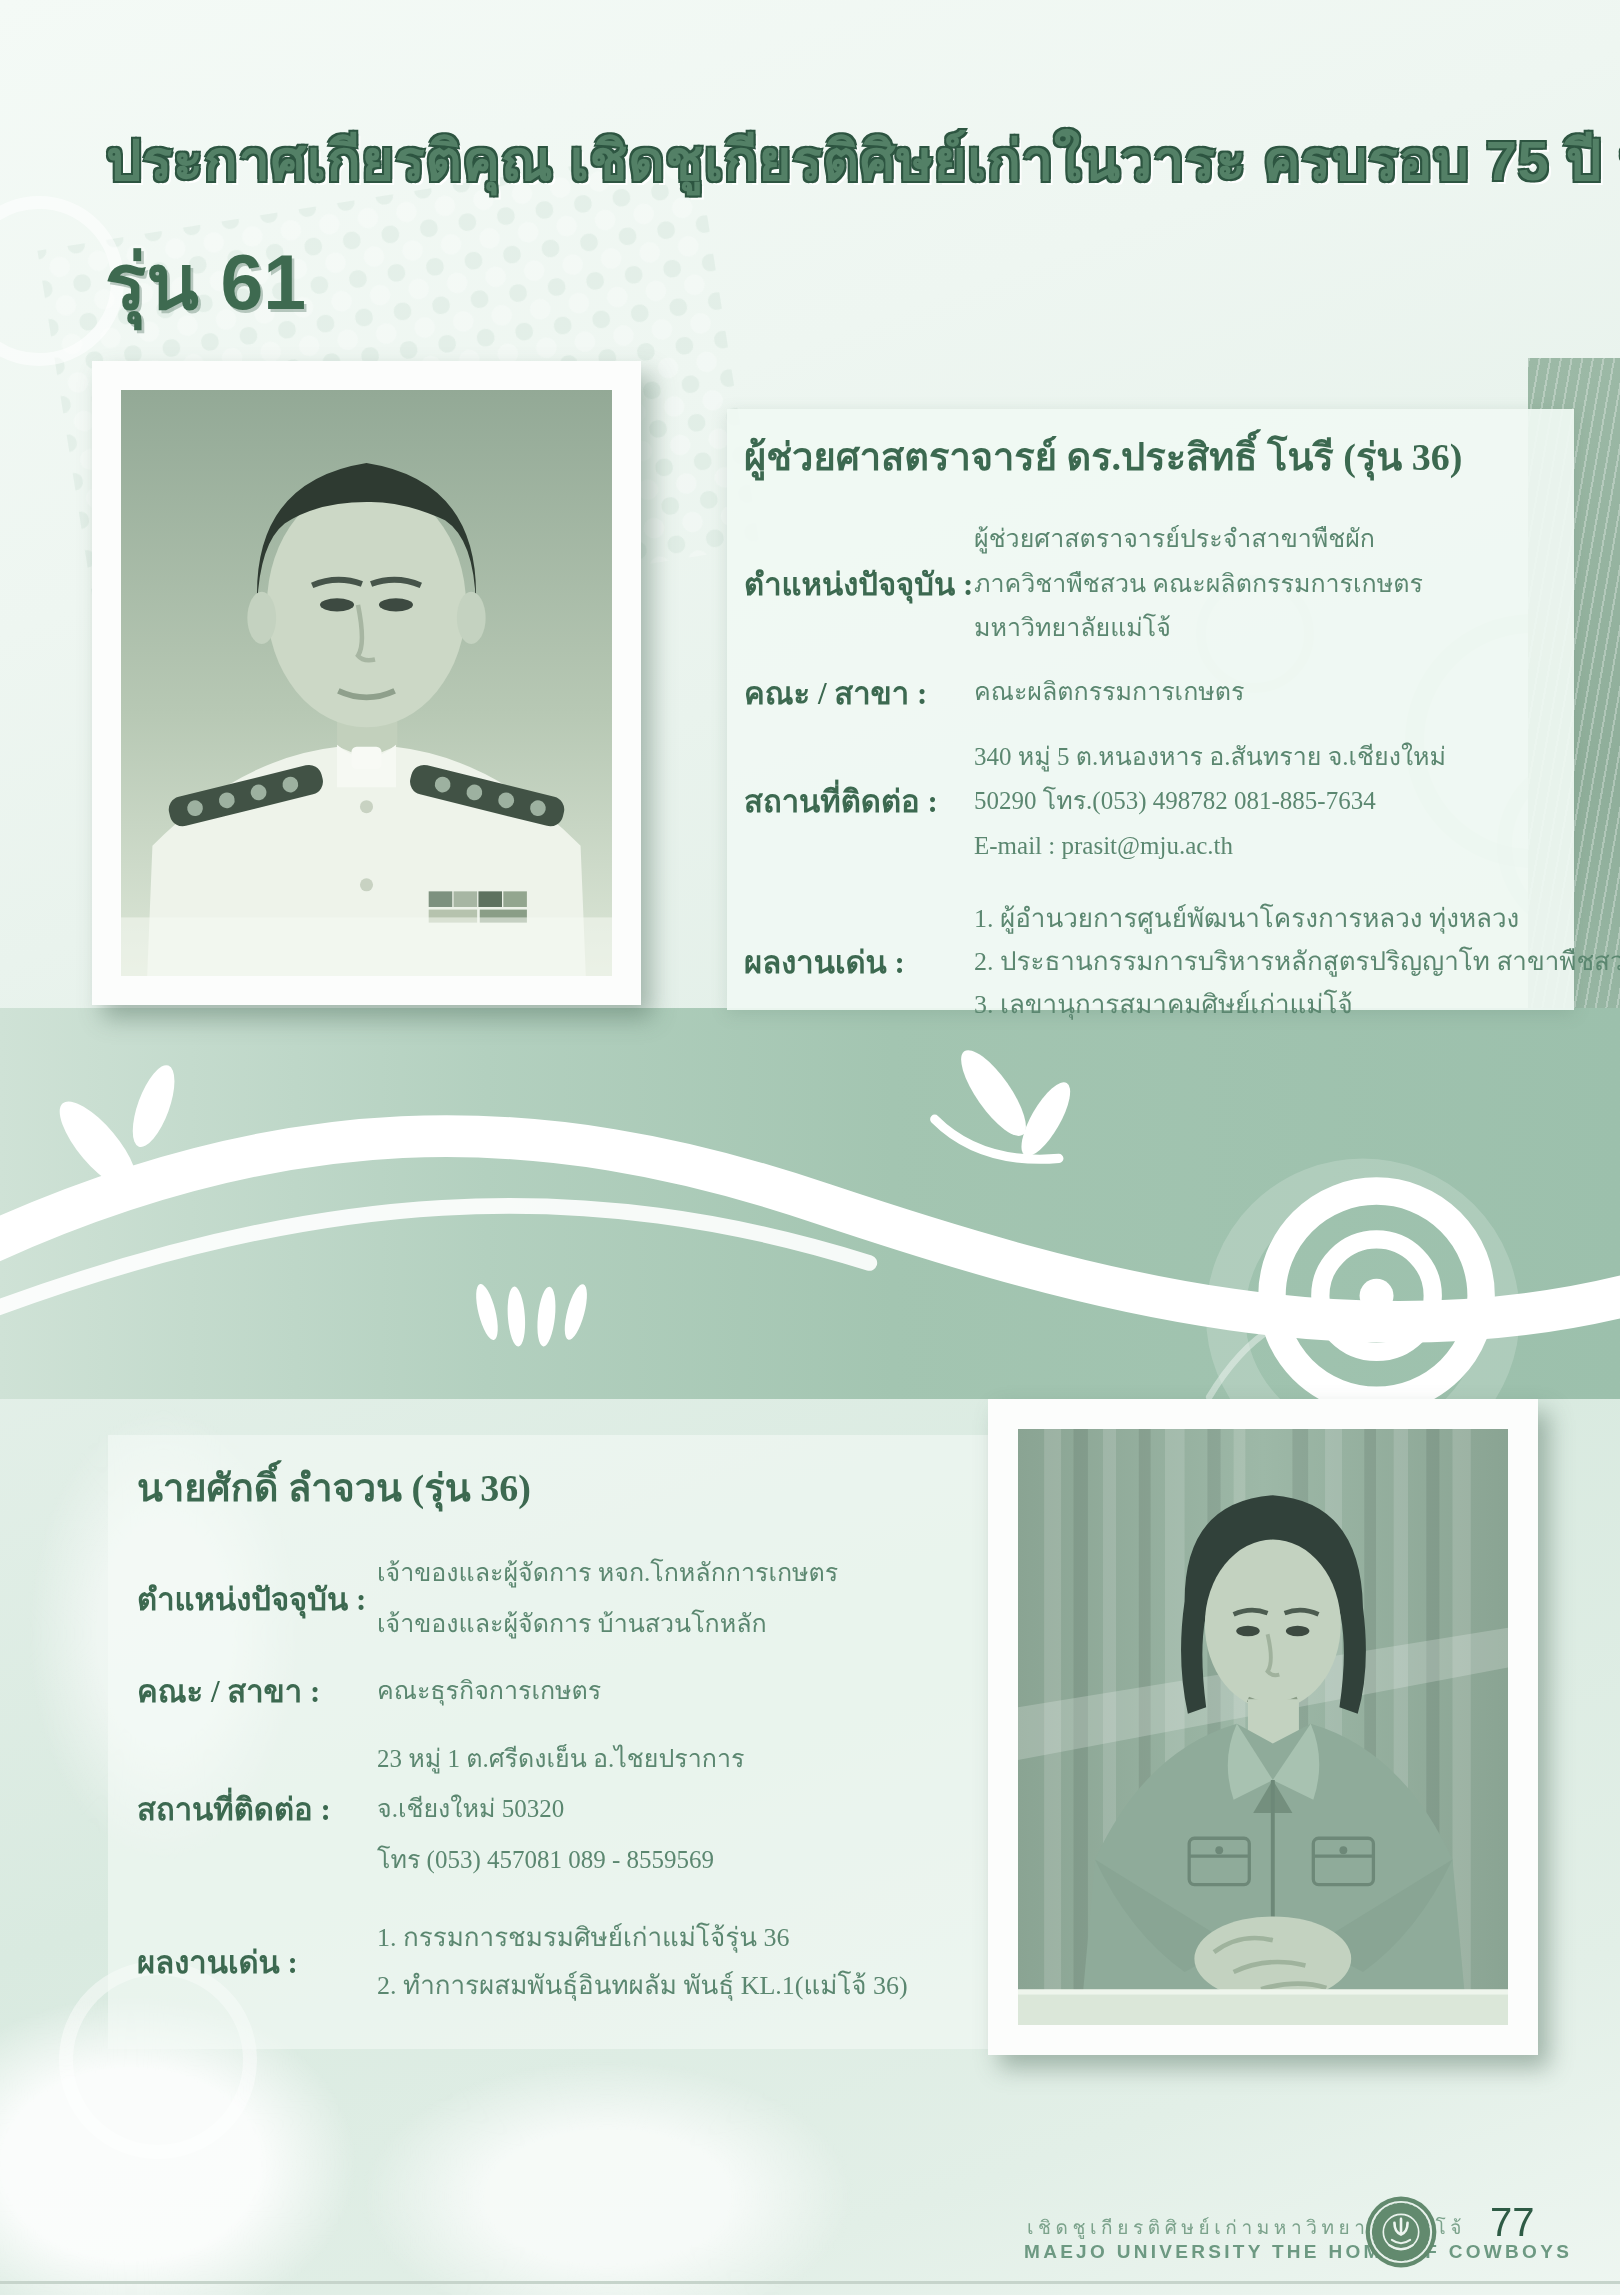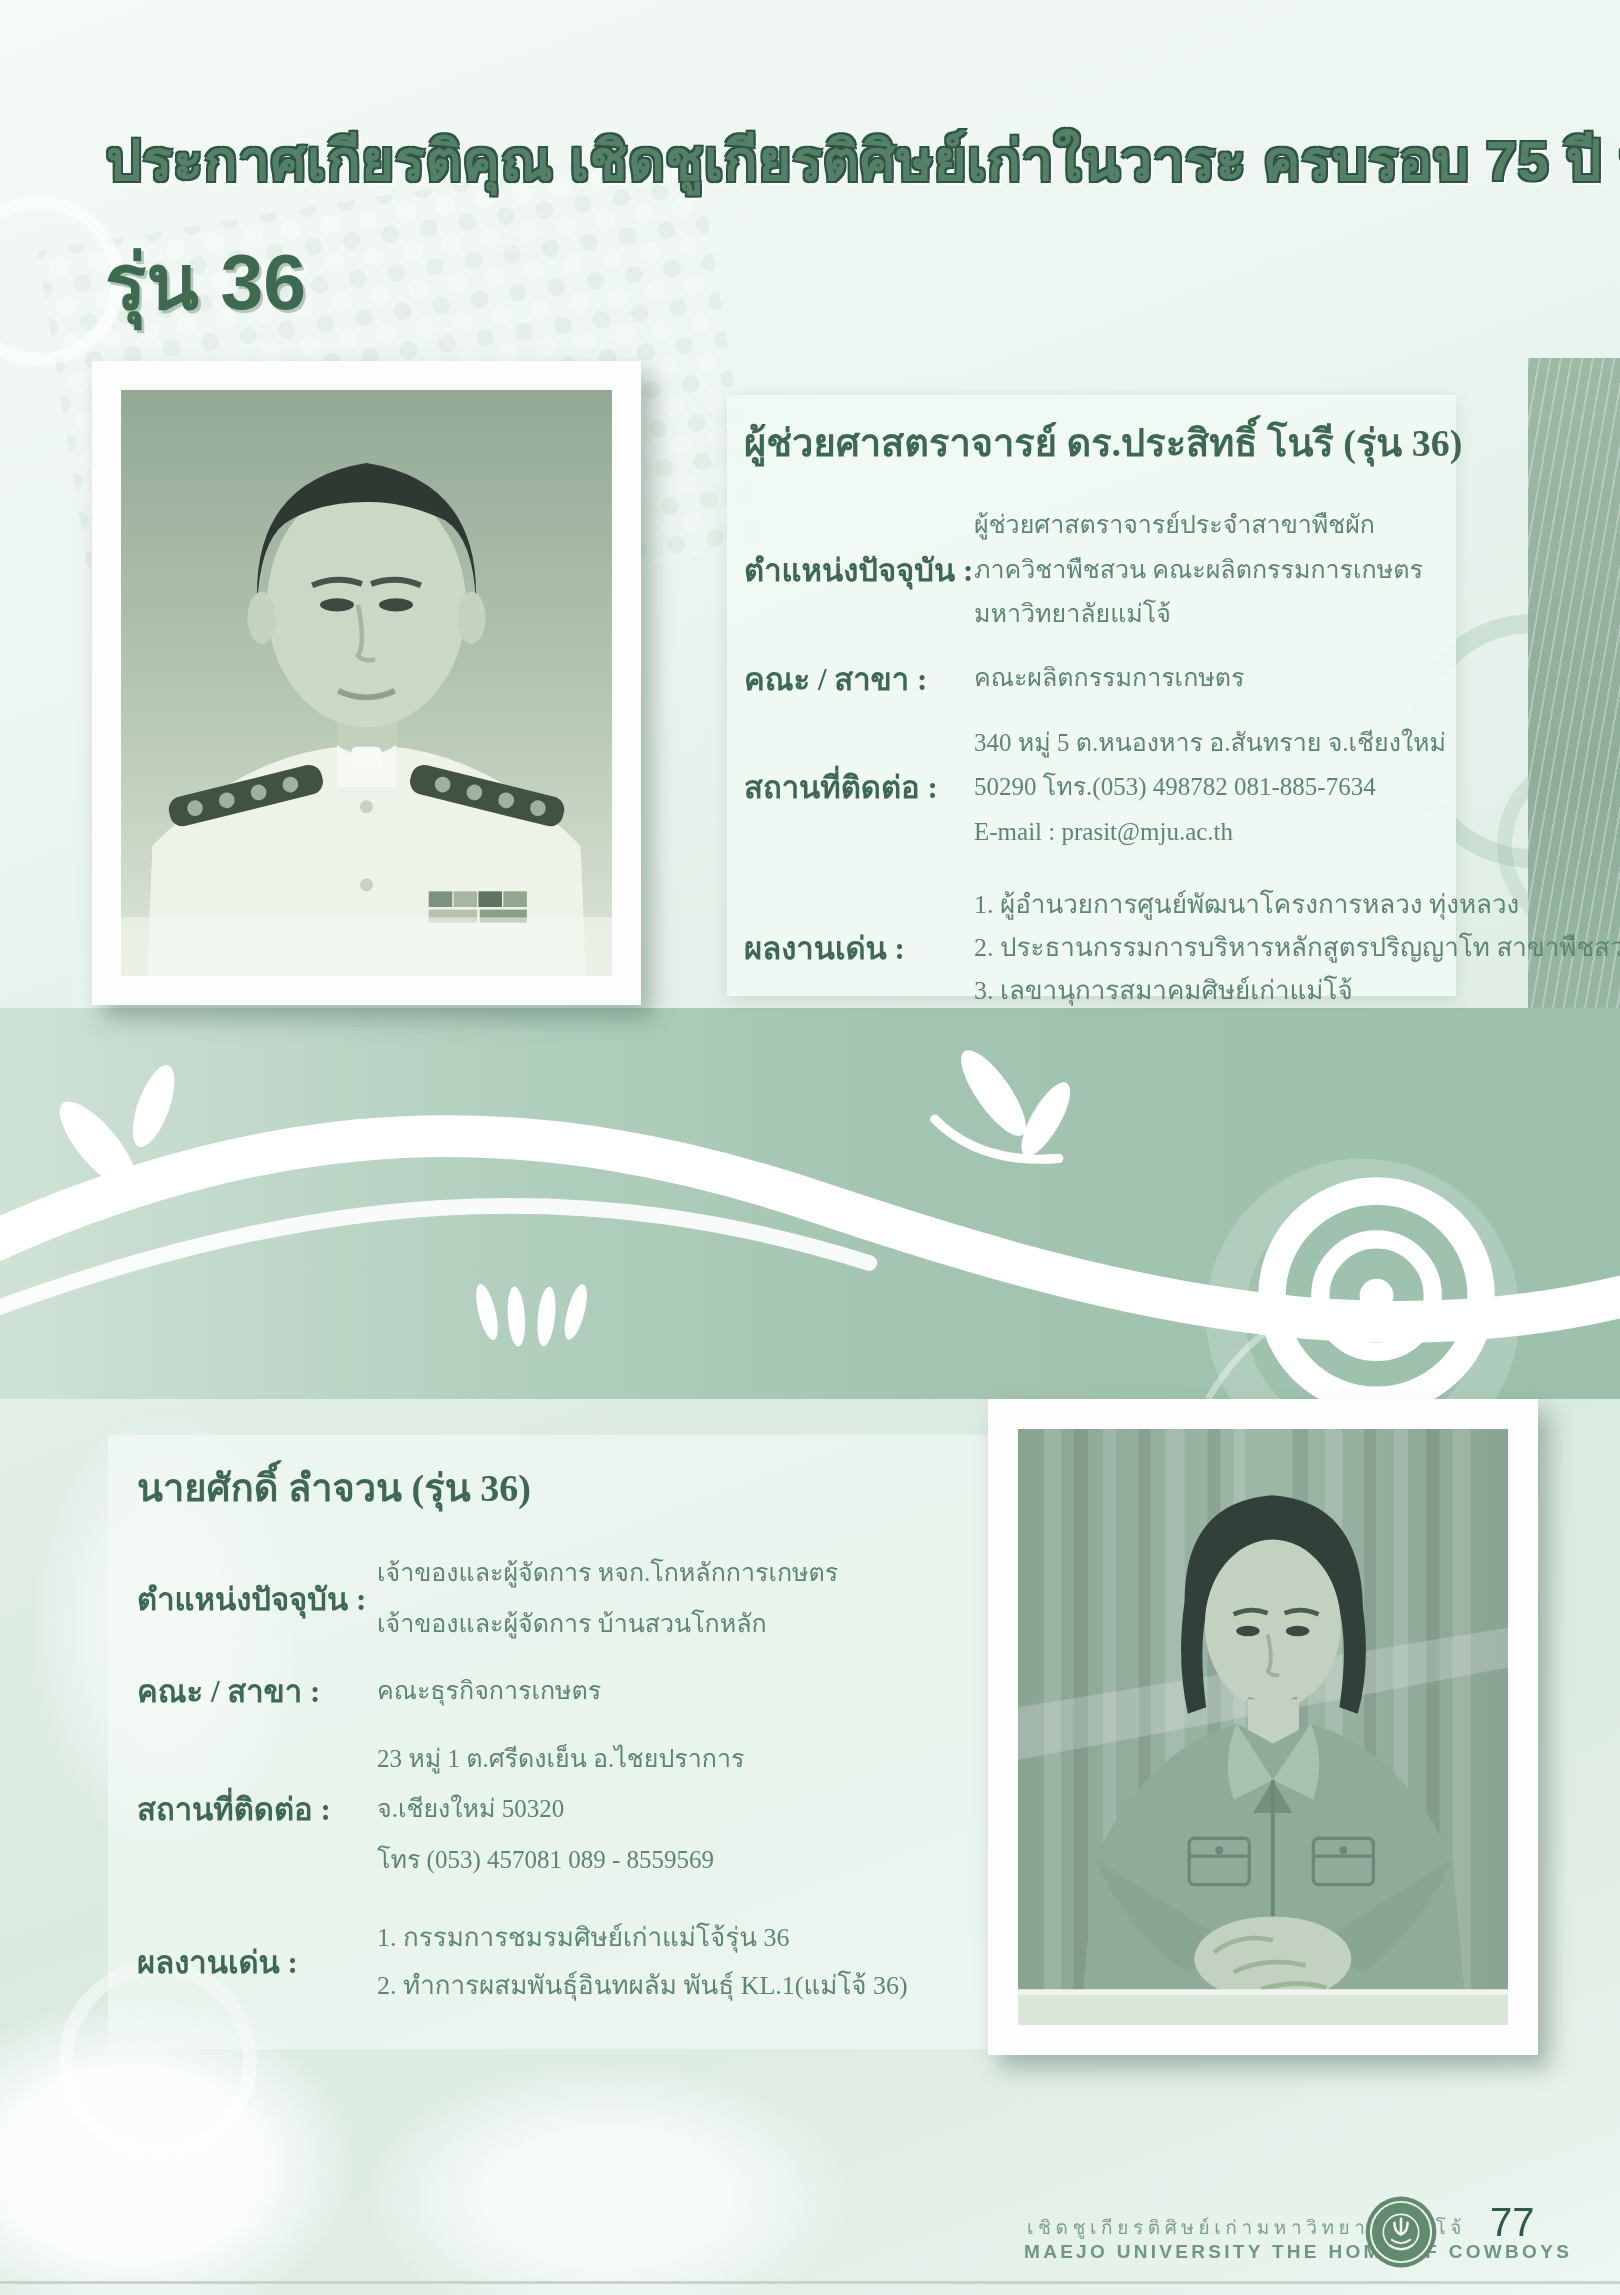--- a/index.html
+++ b/index.html
@@ -59,21 +59,21 @@
   .photo-frame{position:absolute; background:#fcfdfc; box-shadow:10.5px 13px 22px rgba(70,100,84,.42);}
   .photo-frame .ph{position:absolute; overflow:hidden;}
   .photo1{left:92px; top:361px; width:549px; height:644px;}
   .photo1 .ph{left:29px; top:29px; right:29px; bottom:29px;}
   .photo2{left:988px; top:1399px; width:550px; height:656px;}
   .photo2 .ph{left:30px; top:30px; right:30px; bottom:30px;}
   .ph svg{width:100%; height:100%; display:block;}
 
   
   .panel{position:absolute;}
-  .panel1{left:727px; top:395px; width:729px; height:601px; background:rgba(240,248,243,.92);
+  .panel1{left:727px; top:409px; width:847px; height:601px; background:rgba(240,248,243,.92);
           box-shadow:0 3.9px 15.7px rgba(90,120,104,.18); padding:17px 6.5px 0 17px; box-sizing:border-box;}
   .panel2{left:108px; top:1435px; width:881px; height:614px; background:rgba(246,252,248,.55);
           padding:22px 6.5px 0 29px; box-sizing:border-box;}
   .pname{font-weight:bold; font-size:38px; color:#3c6950; margin-bottom:30px; white-space:nowrap;}
   .row{display:flex; align-items:center; margin-bottom:17px;}
   .row .label{flex:0 0 230px; font-weight:bold; font-size:31px; color:#3c6950; white-space:nowrap;}
   .row .value{flex:1 1 auto;}
   .vline{font-size:25px; color:#5b8770; line-height:1.78; white-space:nowrap;}
   .panel2 .vline{line-height:2.02;margin-left:10px;}
   .row.works .vline{font-size:26px; line-height:1.66;}
@@ -122,21 +122,21 @@
       </g>
       <path d="M 1430 170 Q 1500 240 1620 230" fill="none" stroke="#ffffff" stroke-width="14" stroke-linecap="round"></path>
       <path d="M 1850 595 q 90 -150 220 -130" fill="none" stroke="rgba(255,255,255,.4)" stroke-width="10" stroke-linecap="round"></path>
       <circle cx="2085" cy="470" r="210" fill="none" stroke="rgba(255,255,255,.18)" stroke-width="60"></circle>
     </svg>
   </div>
   <div class="splash s1"></div>
   <div class="splash s2"></div>
 
   <div class="header-title">ประกาศเกียรติคุณ เชิดชูเกียรติศิษย์เก่าในวาระ ครบรอบ 75 ปี มหาวิทยาลัยแม่โจ้</div>
-  <div class="section-title">รุ่น 36</div>
+  <div class="section-title">รุ่น 61</div>
 
   <div class="photo-frame photo1">
     <div class="ph">
       <svg viewBox="0 0 750 900" preserveAspectRatio="none">
         <defs>
           <linearGradient id="bg1" x1="0" y1="0" x2="0" y2="1">
             <stop offset="0" stop-color="#93a996"></stop>
               <stop offset="0.55" stop-color="#b7c8b4"></stop>
             <stop offset="1" stop-color="#dde7d8"></stop>
           </linearGradient>

